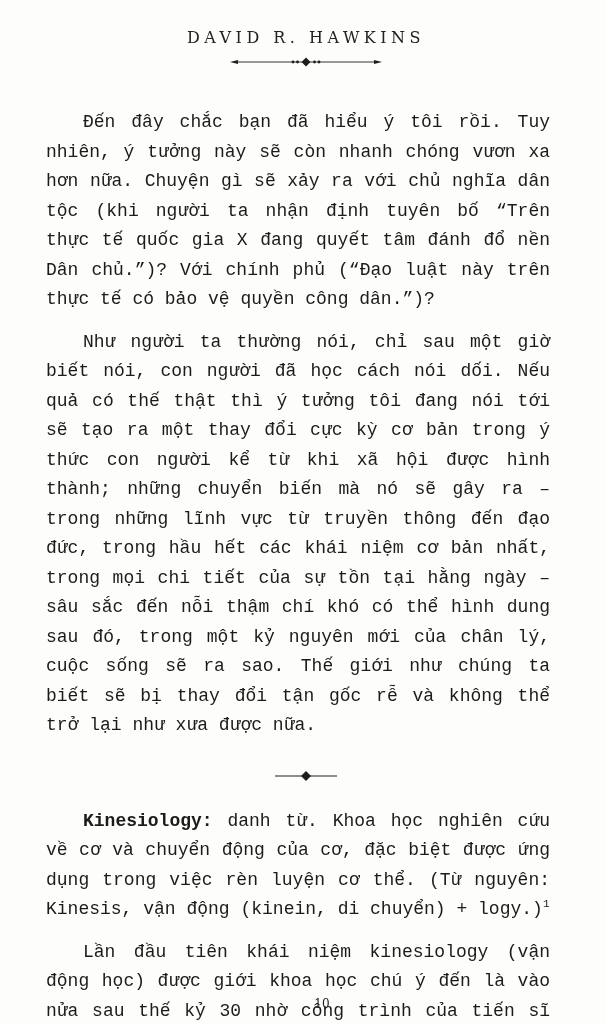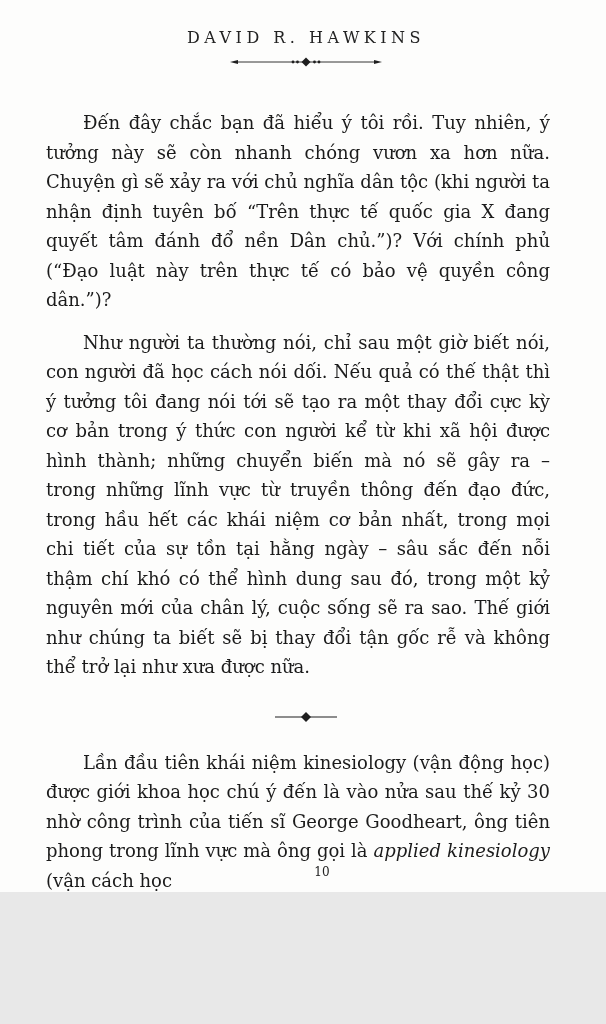--- a/index.html
+++ b/index.html
@@ -3,21 +3,21 @@
 <meta charset="utf-8">
 <style>
   html, body {
     margin: 0;
     padding: 0;
     background: #e8e8e8;
   }
   .book-page {
     position: relative;
     width: 606px;
-    height: 892px;
+    height: 1024px;
     margin: 0 auto;
     background: #fdfdfc;
     color: #1b1b1b;
     font-family: "DejaVu Serif", "Liberation Serif", serif;
     overflow: hidden;
     box-sizing: border-box;
     padding: 24px 40px 0 46px;
   }
   .running-head {
     text-align: center;
@@ -30,20 +30,21 @@
     text-align: center;
     margin-top: 9px;
     line-height: 0;
   }
   .body-text p {
     font-size: 18px;
     line-height: 29.5px;
     text-align: justify;
     text-indent: 37px;
     margin: 0 16px 13px 0;
+    font-family: Liberation Mono, monospace;
   }
   .body-text p.first {
     margin-top: 40px;
   }
   .section-divider {
     text-align: center;
     margin: 29px 0 25px 0;
     line-height: 0;
   }
   .term {
@@ -113,20 +114,23 @@
 
     <p>Như người ta thường nói, chỉ sau một giờ biết nói, con người đã học cách nói dối. Nếu quả có thế thật thì ý tưởng tôi đang nói tới sẽ tạo ra một thay đổi cực kỳ cơ bản trong ý thức con người kể từ khi xã hội được hình thành; những chuyển biến mà nó sẽ gây ra – trong những lĩnh vực từ truyền thông đến đạo đức, trong hầu hết các khái niệm cơ bản nhất, trong mọi chi tiết của sự tồn tại hằng ngày – sâu sắc đến nỗi thậm chí khó có thể hình dung sau đó, trong một kỷ nguyên mới của chân lý, cuộc sống sẽ ra sao. Thế giới như chúng ta biết sẽ bị thay đổi tận gốc rễ và không thể trở lại như xưa được nữa.</p>
 
     <div class="section-divider">
       <svg width="62" height="12" viewBox="0 0 62 12" aria-hidden="true">
         <line class="ink-line" x1="0" y1="6" x2="62" y2="6" stroke-width="1.1"></line>
         <polygon class="ink" points="31,1 36,6 31,11 26,6"></polygon>
       </svg>
     </div>
 
+    <p>
+      <span class="term">Kinesiology:</span><span> danh từ. Khoa học nghiên cứu về cơ và chuyển động của cơ, đặc biệt được ứng dụng trong việc rèn luyện cơ thể. (Từ nguyên: Kinesis, vận động (kinein, di chuyển) + logy.)</span><sup class="fn-ref">1</sup>
+    </p>
 
     <p>
       <span>Lần đầu tiên khái niệm kinesiology (vận động học) được giới khoa học chú ý đến là vào nửa sau thế kỷ 30 nhờ công trình của tiến sĩ George Goodheart, ông tiên phong trong lĩnh vực mà ông gọi là </span><span class="ital">applied kinesiology</span><span> (vận cách học</span>
     </p>
 
   </main>
 
   <footer class="footnote-block">
     <hr class="footnote-rule">
 

